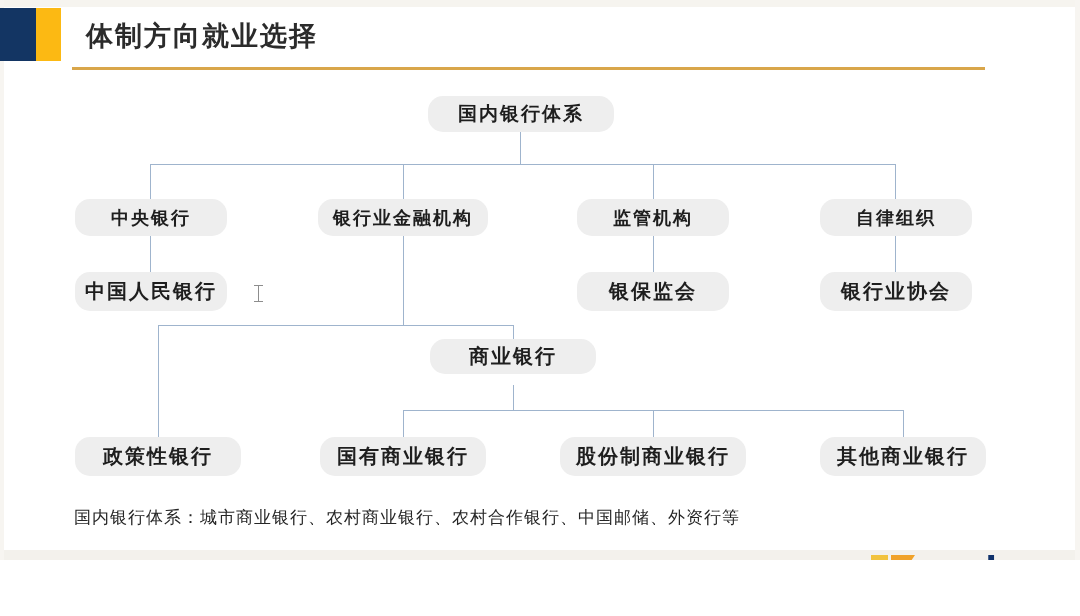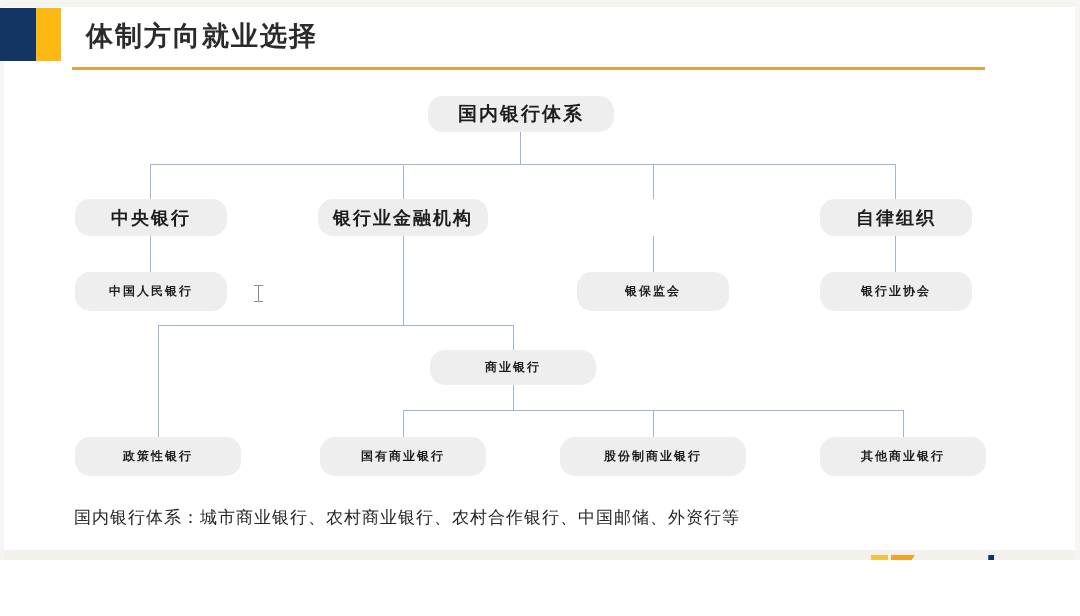--- a/index.html
+++ b/index.html
@@ -80,21 +80,21 @@
     justify-content: center;
     font-family: "DejaVu Serif", "Liberation Serif", serif;
     font-weight: 700;
     letter-spacing: 2px;
     box-sizing: border-box;
     z-index: 3;
     border-radius: 15px;
   }
   .node.n-root  { font-size: 19px; }
   .node.n-lvl2  { font-size: 18px; text-align: center; }
-  .node.n-lvl3  { font-size: 12px; }
+  .node.n-lvl3  { font-size: 20px; }
 
   
   .conn {
     position: absolute;
     background: #9fb4cd;
     z-index: 1;
   }
   .conn.h { height: 1px; }
   .conn.v { width: 1px; }
 
@@ -220,32 +220,33 @@
   <div class="conn v" style="left:403px; top:410px; height:27px;"></div>
   <div class="conn v" style="left:653px; top:410px; height:27px;"></div>
   <div class="conn v" style="left:903px; top:410px; height:27px;"></div>
 
   <div class="node n-root" style="left:428px; top:96px; width:186px; height:36px;">国内银行体系</div>
 
   <div class="node n-lvl2" style="left:75px; top:199px; width:152px; height:37px;">中央银行</div>
 
   <div class="node n-lvl2" style="left:318px; top:199px; width:170px; height:37px;">银行业金融机构</div>
 
+  <div class="node n-lvl2" style="left:577px; top:199px; width:152px; height:37px;">监管机构</div>
 
   <div class="node n-lvl2" style="left:820px; top:199px; width:152px; height:37px;">自律组织</div>
 
   <div class="node n-lvl3" style="left:75px; top:272px; width:152px; height:39px;">中国人民银行</div>
 
   <div class="node n-lvl3" style="left:577px; top:272px; width:152px; height:39px;">银保监会</div>
 
   <div class="node n-lvl3" style="left:820px; top:272px; width:152px; height:39px;">银行业协会</div>
 
   <div class="node n-lvl3" style="left:75px; top:437px; width:166px; height:39px;">政策性银行</div>
 
-  <div class="node n-lvl3" style="left:430px; top:350px; width:166px; height:35px;">商业银行</div>
+  <div class="node n-lvl3" style="left:430px; top:339px; width:166px; height:35px;">商业银行</div>
 
   <div class="node n-lvl3" style="left:320px; top:437px; width:166px; height:39px;">国有商业银行</div>
 
   <div class="node n-lvl3" style="left:560px; top:437px; width:186px; height:39px;">股份制商业银行</div>
 
   <div class="node n-lvl3" style="left:820px; top:437px; width:166px; height:39px;">其他商业银行</div>
 
   <div class="footnote">国内银行体系：城市商业银行、农村商业银行、农村合作银行、中国邮储、外资行等</div>
 
   <div class="page-number">9</div>

